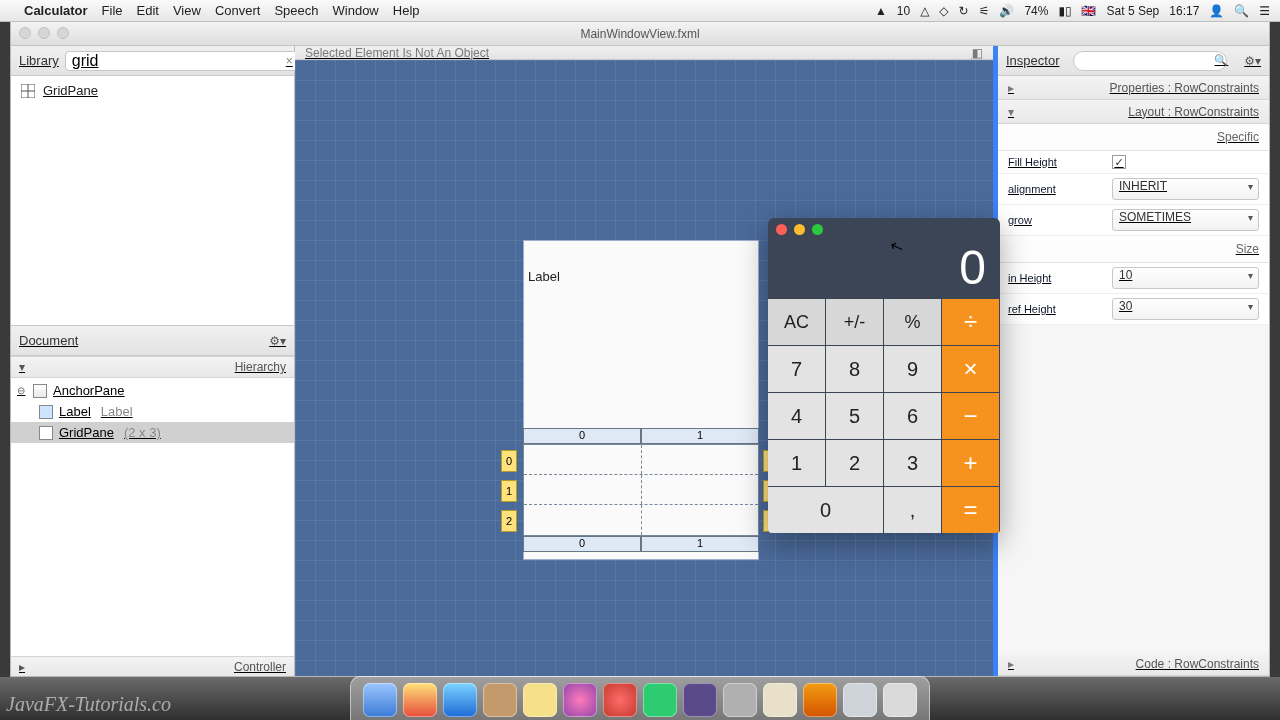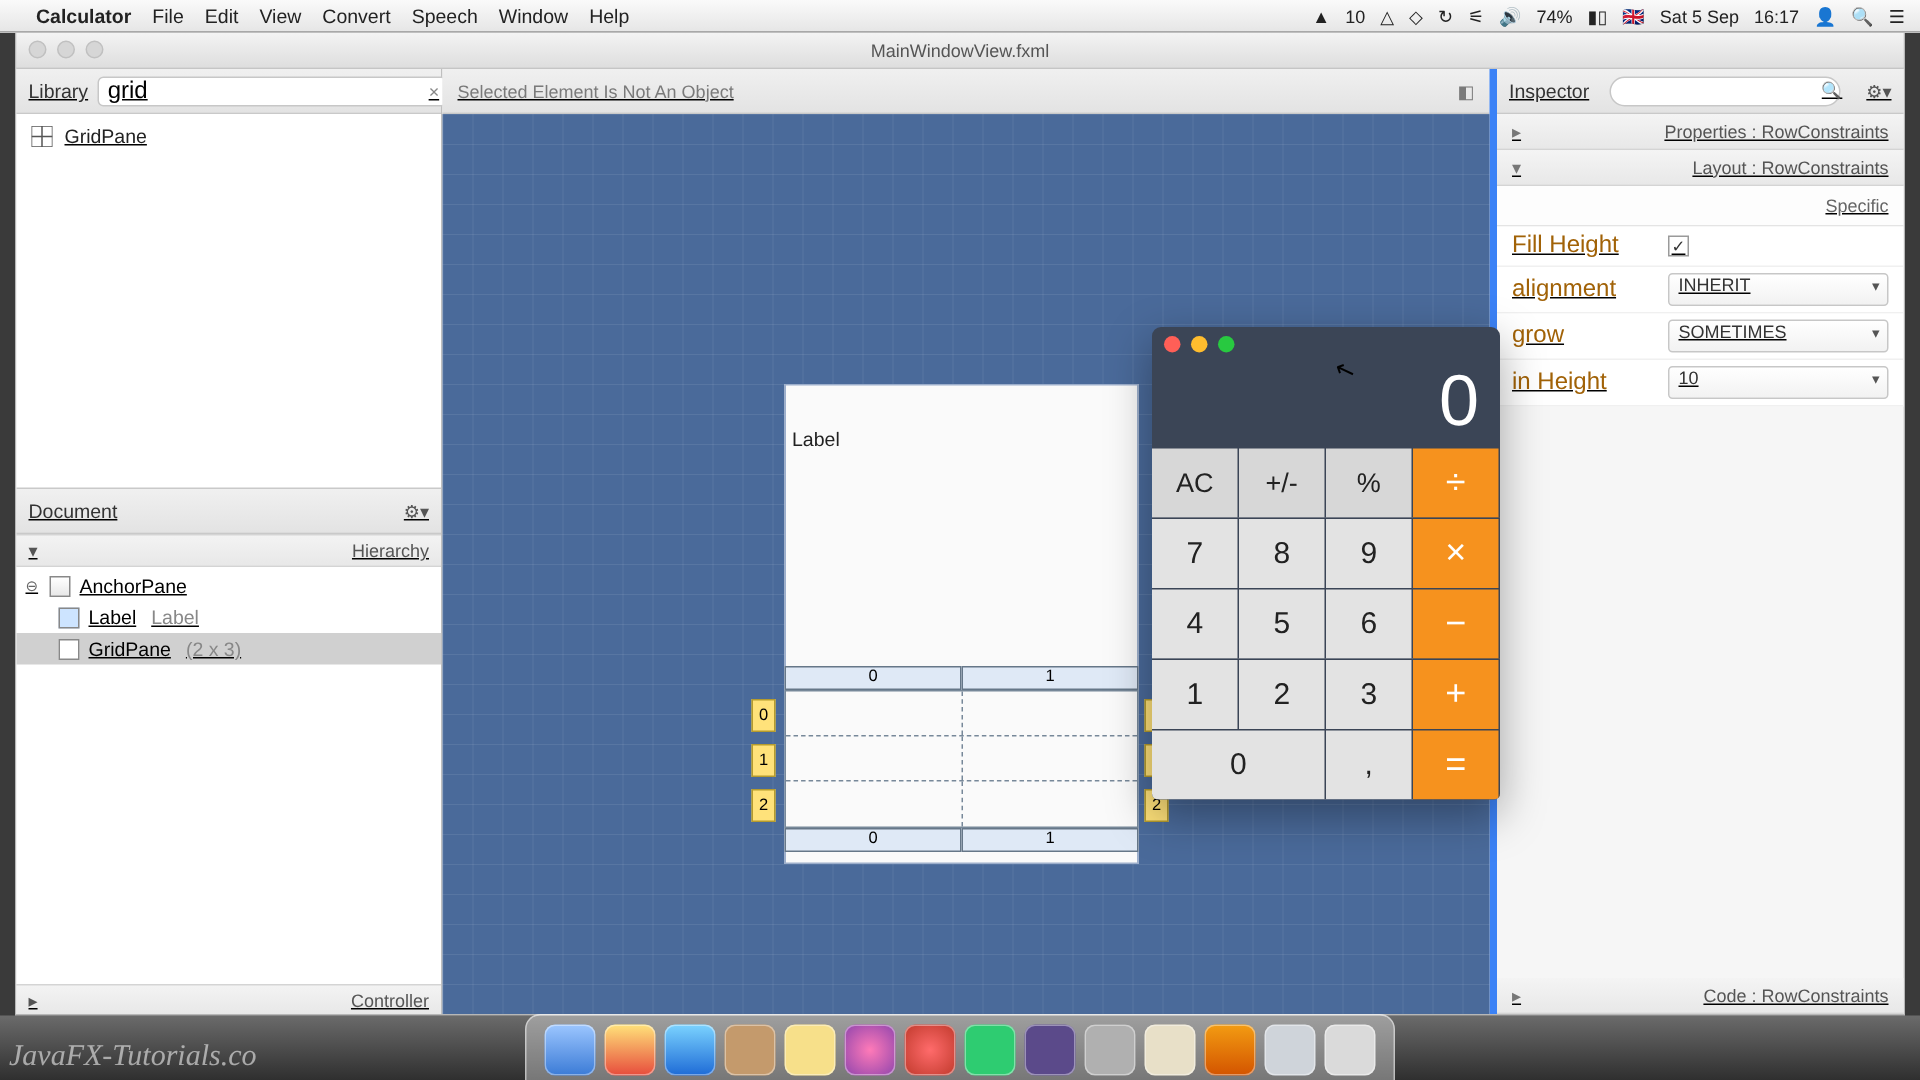--- a/index.html
+++ b/index.html
@@ -37,21 +37,21 @@
 .disclose { width:10px; font-size:10px; color:#666; }
 .node-icon { width:14px; height:14px; border:1px solid #888; background:#fff; }
 .ni-anchor { background:linear-gradient(#fff,#e8e8e8); }
 .ni-label { background:#cde4ff; }
 .ni-grid { background:#fff; }
 .node-sub { color:#888; margin-left:4px; }
 .doc-foot { height:20px; background:linear-gradient(#f3f3f3,#e8e8e8); border-top:1px solid #d4d4d4; display:flex; align-items:center; justify-content:space-between; padding:0 8px; font-size:12px; color:#555; }
 
 
 .center { flex:1; display:flex; flex-direction:column; background:#ececec; }
-.center-hdr { height:30px; background:linear-gradient(#f0f0f0,#e3e3e3); border-bottom:1px solid #c9c9c9; display:flex; align-items:center; padding:0 10px; font-size:12px; color:#7a7a7a; justify-content:space-between; }
+.center-hdr { height:14px; background:linear-gradient(#f0f0f0,#e3e3e3); border-bottom:1px solid #c9c9c9; display:flex; align-items:center; padding:0 10px; font-size:12px; color:#7a7a7a; justify-content:space-between; }
 .canvas { flex:1; position:relative; background-color:#4a6a9a;
   background-image: linear-gradient(rgba(255,255,255,.08) 1px, transparent 1px),
                     linear-gradient(90deg, rgba(255,255,255,.08) 1px, transparent 1px);
   background-size: 20px 20px; }
 .preview { position:absolute; left:228px; top:180px; width:236px; height:320px; background:#fafafa; border:1px solid #9caecb; }
 .preview .lbl { position:absolute; left:4px; top:28px; font-size:13px; color:#222; }
 .gp-wrap { position:absolute; left:206px; top:368px; width:280px; }
 .colhdrs, .colftrs { display:flex; margin-left:22px; width:236px; }
 .colhdrs div, .colftrs div { flex:1; text-align:center; font-size:11px; border:1px solid #678; background:#dfe9f6; height:16px; }
 .gp { margin-left:22px; width:236px; border:1px solid #789; }
@@ -63,21 +63,21 @@
 .rowtag.l0{left:0;top:22px;} .rowtag.l1{left:0;top:52px;} .rowtag.l2{left:0;top:82px;}
 .rowtag.r0{left:262px;top:22px;} .rowtag.r1{left:262px;top:52px;} .rowtag.r2{left:262px;top:82px;}
 
 
 .right-col { width:276px; border-left:5px solid #3b82f6; background:#f6f6f6; display:flex; flex-direction:column; font-size:12px; color:#333; }
 .search-pill{ flex:1; height:20px; border:1px solid #c7c7c7; border-radius:10px; background:#fff; margin-left:8px;}
 .section-row { height:24px; background:linear-gradient(#f4f4f4,#e8e8e8); border-bottom:1px solid #d4d4d4; display:flex; align-items:center; justify-content:flex-end; padding:0 10px; gap:6px; color:#555;}
 .section-row .tri { margin-right:auto; color:#777; }
 .group-title { text-align:right; padding:6px 10px; color:#666; border-bottom:1px solid #e4e4e4; background:#fdfdfd;}
 .prop { display:flex; align-items:center; padding:4px 10px; gap:8px; background:#fff; border-bottom:1px solid #f0f0f0;}
-.prop label{ width:96px; text-align:left; color:#a16207; font-size:16px; overflow:hidden; white-space:nowrap;}
+.prop label{ width:96px; text-align:left; color:#0f172a; font-size:11px; overflow:hidden; white-space:nowrap;}
 .prop .ctrl { flex:1; }
 .combo, .txt { width:100%; height:22px; border:1px solid #c7c7c7; border-radius:3px; background:linear-gradient(#fff,#f2f2f2); font-size:12px; padding:0 16px 0 6px; position:relative;}
 .combo:after{content:"▾"; position:absolute; right:5px; top:2px; color:#555; font-size:10px;}
 .txt{ background:#fff; }
 .cb { width:14px; height:14px; border:1px solid #9a9a9a; background:#fff; display:inline-flex; align-items:center; justify-content:center; font-size:11px; color:#333;}
 .insp-foot{ margin-top:auto; }
 
 
 .calc { position:absolute; left:768px; top:218px; width:232px; background:#3b4556; border-radius:6px 6px 4px 4px; box-shadow:0 10px 30px rgba(0,0,0,.35); overflow:hidden; }
 .calc .tb { height:22px; display:flex; align-items:center; padding:0 8px; gap:7px;}
@@ -263,24 +263,31 @@
             <div class="combo">INHERIT</div>
           </div>
       </div>
       <div class="prop">
         <label>grow</label>
         <div class="ctrl">
             <div class="combo">SOMETIMES</div>
           </div>
       </div>
 
+      <div class="group-title">Size</div>
       <div class="prop">
         <label>in Height</label>
         <div class="ctrl">
             <div class="combo">10</div>
+          </div>
+      </div>
+      <div class="prop">
+        <label>ref Height</label>
+        <div class="ctrl">
+            <div class="combo">30</div>
           </div>
       </div>
 
       <div class="insp-foot section-row">
         <span class="tri">▸</span>
         <span>Code : RowConstraints</span>
       </div>
     </div>
   </div>
 </div>

